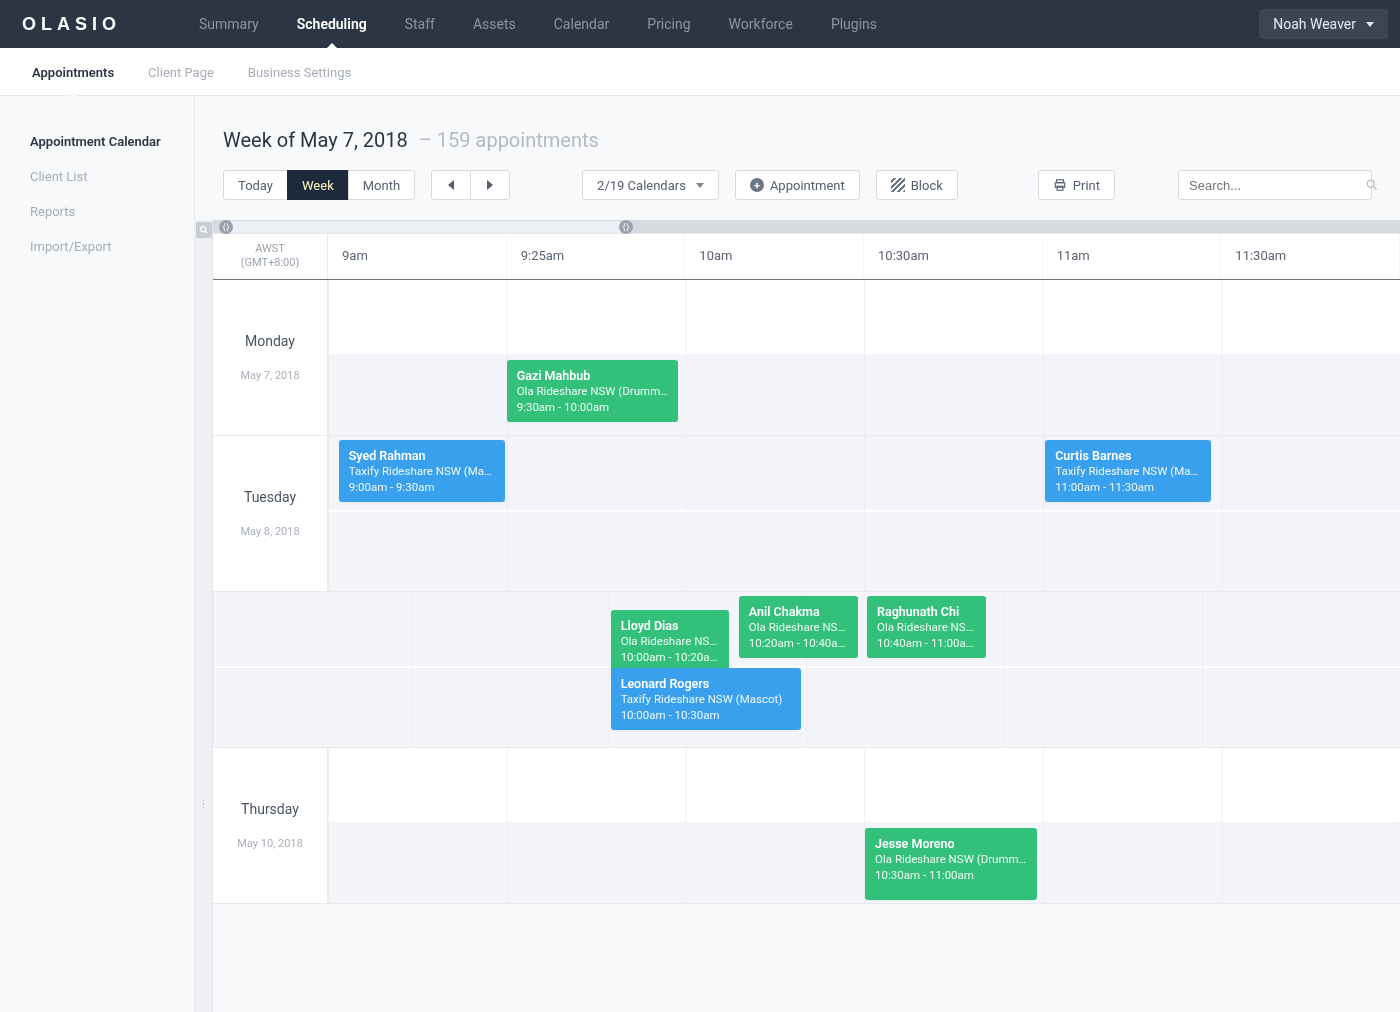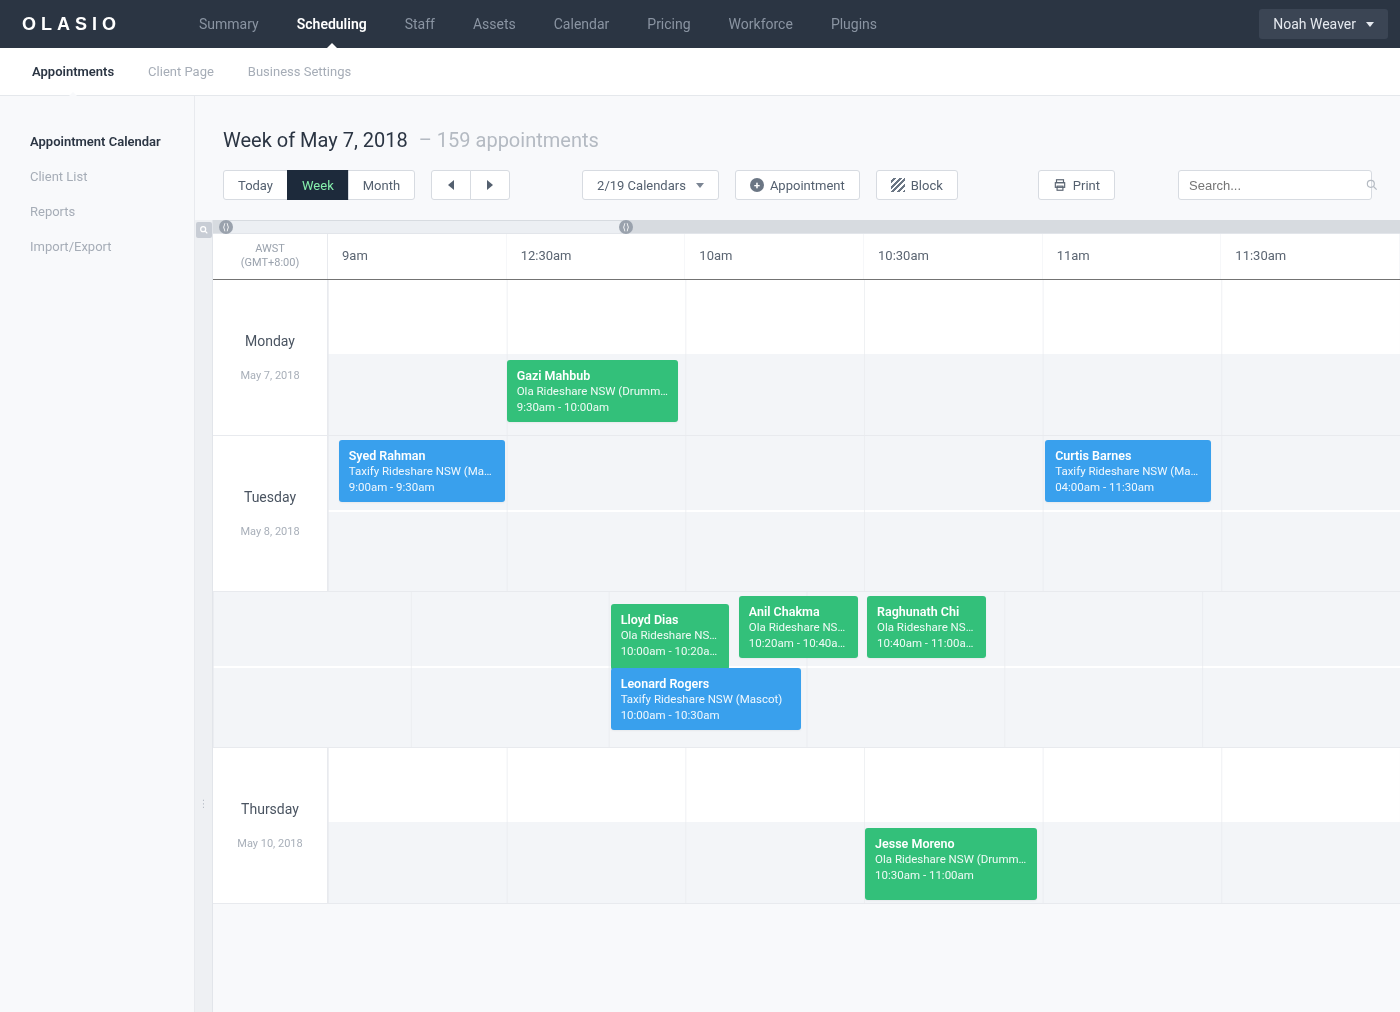--- a/index.html
+++ b/index.html
@@ -68,21 +68,21 @@
     border-right: 4px solid transparent;
     border-top: 5px solid #e5e9ef;
   }
 
   
   .subnav {
     background: #fff;
     border-bottom: 1px solid #e5e8ec;
     height: 48px;
     display: flex;
-    align-items: center;
+    align-items: flex-start;
     padding-left: 32px;
     gap: 34px;
   }
   .subnav-item {
     color: #a6adb7;
     font-size: 13px;
     height: 48px;
     display: flex;
     align-items: center;
     cursor: pointer;
@@ -139,21 +139,21 @@
     padding: 0 14px;
     display: inline-flex;
     align-items: center;
     justify-content: center;
     cursor: pointer;
     gap: 6px;
   }
   .btn-group .btn { border-radius: 0; margin-left: -1px; }
   .btn-group .btn:first-child { border-top-left-radius: 3px; border-bottom-left-radius: 3px; margin-left: 0;}
   .btn-group .btn:last-child  { border-top-right-radius: 3px; border-bottom-right-radius: 3px; }
-  .btn.primary-dark { background: #1d2a3b; color: #86efac; border-color: #1d2a3b; }
+  .btn.primary-dark { background: #1d2a3b; color: #fef9c3; border-color: #1d2a3b; }
   .btn.solo { border-radius: 3px; }
   .btn.icon-only { width: 40px; padding: 0; }
 
   .spacer { flex: 1; }
 
   .search-box {
     border: 1px solid #d7dbe1;
     border-radius: 3px;
     background: #fff;
     height: 30px;
@@ -368,21 +368,21 @@
           <div class="scroll-knob right">⟨⟩</div>
         </div>
 
         <div class="time-header">
           <div class="tz-cell">
             <div>AWST</div>
             <div>(GMT+8:00)</div>
           </div>
           <div class="time-cols">
             <div class="time-col">9am</div>
-            <div class="time-col">12:30am</div>
+            <div class="time-col">9:25am</div>
             <div class="time-col">10am</div>
             <div class="time-col">10:30am</div>
             <div class="time-col">11am</div>
             <div class="time-col">11:30am</div>
           </div>
         </div>
 
         <div class="days">
 
           <div class="day-row">
@@ -408,29 +408,29 @@
             <div class="day-grid">
               <div class="slot-lines"></div>
               <div class="event blue" style="left:1%; width:15.5%; top:4px; height:62px;">
                 <div class="name">Syed Rahman</div>
                 <div class="sub">Taxify Rideshare NSW (Mascot)</div>
                 <div class="sub">9:00am - 9:30am</div>
               </div>
               <div class="event blue" style="left:66.9%; width:15.5%; top:4px; height:62px;">
                 <div class="name">Curtis Barnes</div>
                 <div class="sub">Taxify Rideshare NSW (Mascot)</div>
-                <div class="sub">04:00am - 11:30am</div>
+                <div class="sub">11:00am - 11:30am</div>
               </div>
             </div>
           </div>
 
           <div class="day-row">
             <div class="day-grid">
               <div class="slot-lines"></div>
-              <div class="event green" style="left:33.5%; width:10%; top:12px; height:66px;">
+              <div class="event green" style="left:33.5%; width:10%; top:18px; height:66px;">
                 <div class="name">Lloyd Dias</div>
                 <div class="sub">Ola Rideshare NSW</div>
                 <div class="sub">10:00am - 10:20am</div>
               </div>
               <div class="event green" style="left:44.3%; width:10%; top:4px; height:62px;">
                 <div class="name">Anil Chakma</div>
                 <div class="sub">Ola Rideshare NSW</div>
                 <div class="sub">10:20am - 10:40am</div>
               </div>
               <div class="event green" style="left:55.1%; width:10%; top:4px; height:62px;">

